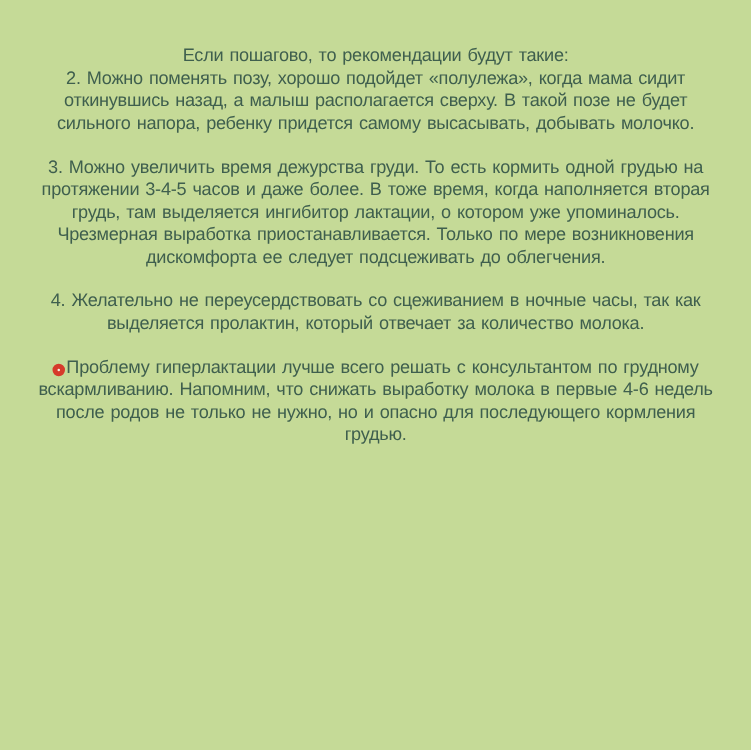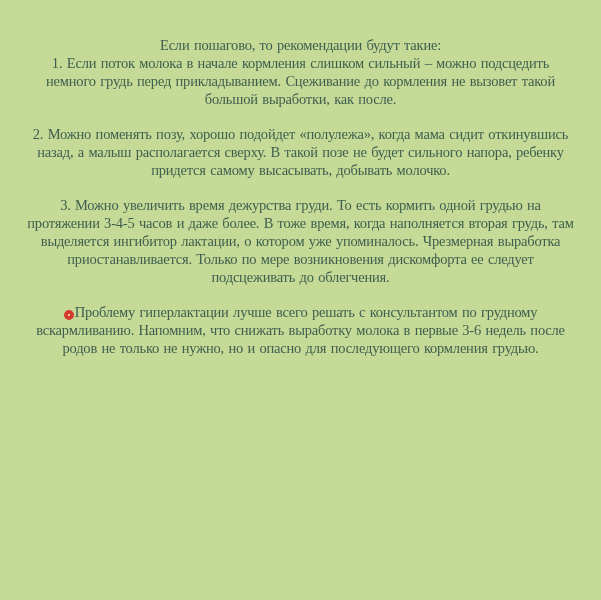--- a/index.html
+++ b/index.html
@@ -1,21 +1,21 @@
 <!DOCTYPE html>
 <html lang="ru" style="--bg-color: #c5da97; --text-color: #3f5f4e; --icon-color: #d63a2a; --icon-fill: #f6f1e7;"><head>
 <meta charset="utf-8">
 <style>
   :root {
     --bg-color: #c5da97;
     --text-color: #3f5f4e;
     --icon-color: #d63a2a;
     --icon-fill: #f6f1e7;
   }
-  * { box-sizing: border-box; font-family: Liberation Serif, serif; }
+  * { box-sizing: border-box; }
   html, body { margin: 0; padding: 0; }
   body {
     width: 601px;
     height: 600px;
     overflow: hidden;
     background: var(--bg-color);
     font-family: "Liberation Sans", "DejaVu Sans", sans-serif;
   }
   .page {
     width: 601px;
@@ -50,18 +50,18 @@
     vertical-align: -3px;
     margin-right: 1px;
   }
 </style>
 </head>
 <body>
 
 <div class="page">
   <div class="text-block">
     <p>Если пошагово, то рекомендации будут такие:</p>
-    <p class="step">1. Если поток молока в начале кормления слишком сильный – можно подсцедить немного грудь перед прикладыванием. Сцеживание до кормления не вызовет такой большой выработки, как после.</p>
     <p class="step">2. Можно поменять позу, хорошо подойдет «полулежа», когда мама сидит откинувшись назад, а малыш располагается сверху. В такой позе не будет сильного напора, ребенку придется самому высасывать, добывать молочко.</p>
     <p class="step">3. Можно увеличить время дежурства груди. То есть кормить одной грудью на протяжении 3-4-5 часов и даже более. В тоже время, когда наполняется вторая грудь, там выделяется ингибитор лактации, о котором уже упоминалось. Чрезмерная выработка приостанавливается. Только по мере возникновения дискомфорта ее следует подсцеживать до облегчения.</p>
-    <p class="note"><span class="red-circle"></span><span>Проблему гиперлактации лучше всего решать с консультантом по грудному вскармливанию. Напомним, что снижать выработку молока в первые 3-6 недель после родов не только не нужно, но и опасно для последующего кормления грудью.</span></p>
+    <p class="step">4. Желательно не переусердствовать со сцеживанием в ночные часы, так как выделяется пролактин, который отвечает за количество молока.</p>
+    <p class="note"><span class="red-circle"></span><span>Проблему гиперлактации лучше всего решать с консультантом по грудному вскармливанию. Напомним, что снижать выработку молока в первые 4-6 недель после родов не только не нужно, но и опасно для последующего кормления грудью.</span></p>
   </div>
 </div>
 
 </body></html>

